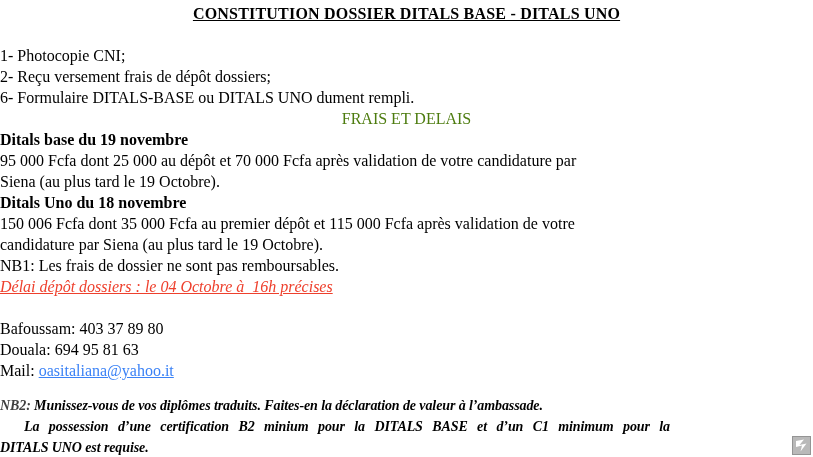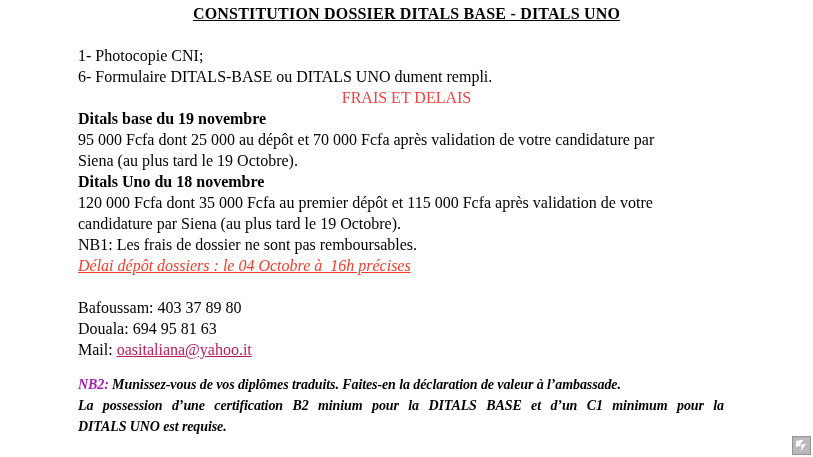--- a/index.html
+++ b/index.html
@@ -4,64 +4,65 @@
 <style>
   html,body{margin:0;padding:0;}
   body{
     width:813px;height:457px;background:#ffffff;position:relative;overflow:hidden;
     font-family:"Liberation Serif","DejaVu Serif",serif;color:#000000;
   }
   .page{position:absolute;inset:0;background:#ffffff;}
   .doc{position:absolute;left:0;top:3px;width:813px;}
   .line{
     font-size:16px;line-height:21px;height:21px;
-    padding-left:78px;width:646px;white-space:nowrap;
+    width:646px;white-space:nowrap;
   }
   .spacer{height:21px;}
   .spacer-sm{height:14px;}
   .center{padding-left:0;width:813px;text-align:center;white-space:normal;}
   .title{font-weight:bold;text-decoration:underline;letter-spacing:0.2px;}
-  .red{color:#ef4444;text-align:center;}
+  .red{color:#4d7c0f;text-align:center;}
   .bold{font-weight:bold;}
   .deadline-text{
     color:#ee402d;font-style:italic;font-weight:normal;
     text-decoration:underline;white-space:pre-wrap;
   }
-  .email{color:#be185d;text-decoration:underline;cursor:pointer;}
+  .email{color:#3b82f6;text-decoration:underline;cursor:pointer;}
   .nb2{font-size:14px;font-weight:bold;font-style:italic;letter-spacing:-0.1px;}
-  .nb2-label{color:#a21caf;}
+  .nb2-label{color:#404040;}
   .force-justify{
-    white-space:normal;text-align:justify;overflow:hidden;
+    white-space:normal;text-align:justify;overflow:hidden;margin-left:24px;
   }
   .force-justify::after{content:"";display:inline-block;width:100%;}
   .watermark{
     position:absolute;right:2px;bottom:2px;width:19px;height:19px;
   }
 </style>
 </head>
 <body>
 
 <div class="page">
   <div class="doc">
 
     <div class="line center title">CONSTITUTION DOSSIER DITALS BASE - DITALS UNO</div>
 
     <div class="spacer"></div>
 
     <div class="line">1- Photocopie CNI;</div>
+    <div class="line">2- Reçu versement frais de dépôt dossiers;</div>
     <div class="line">6- Formulaire DITALS-BASE ou DITALS UNO dument rempli.</div>
 
     <div class="line center red">FRAIS ET DELAIS</div>
 
     <div class="line bold">Ditals base du 19 novembre</div>
     <div class="line">95 000 Fcfa dont 25 000 au dépôt et 70 000 Fcfa après validation de votre candidature par</div>
     <div class="line">Siena (au plus tard le 19 Octobre).</div>
 
     <div class="line bold">Ditals Uno du 18 novembre</div>
-    <div class="line">120 000 Fcfa dont 35 000 Fcfa au premier dépôt et 115 000 Fcfa après validation de votre</div>
+    <div class="line">150 006 Fcfa dont 35 000 Fcfa au premier dépôt et 115 000 Fcfa après validation de votre</div>
     <div class="line">candidature par Siena (au plus tard le 19 Octobre).</div>
 
     <div class="line">NB1: Les frais de dossier ne sont pas remboursables.</div>
 
     <div class="line">
       <span class="deadline-text">Délai dépôt dossiers : le 04 Octobre à  16h précises</span>
     </div>
 
     <div class="spacer"></div>
 

